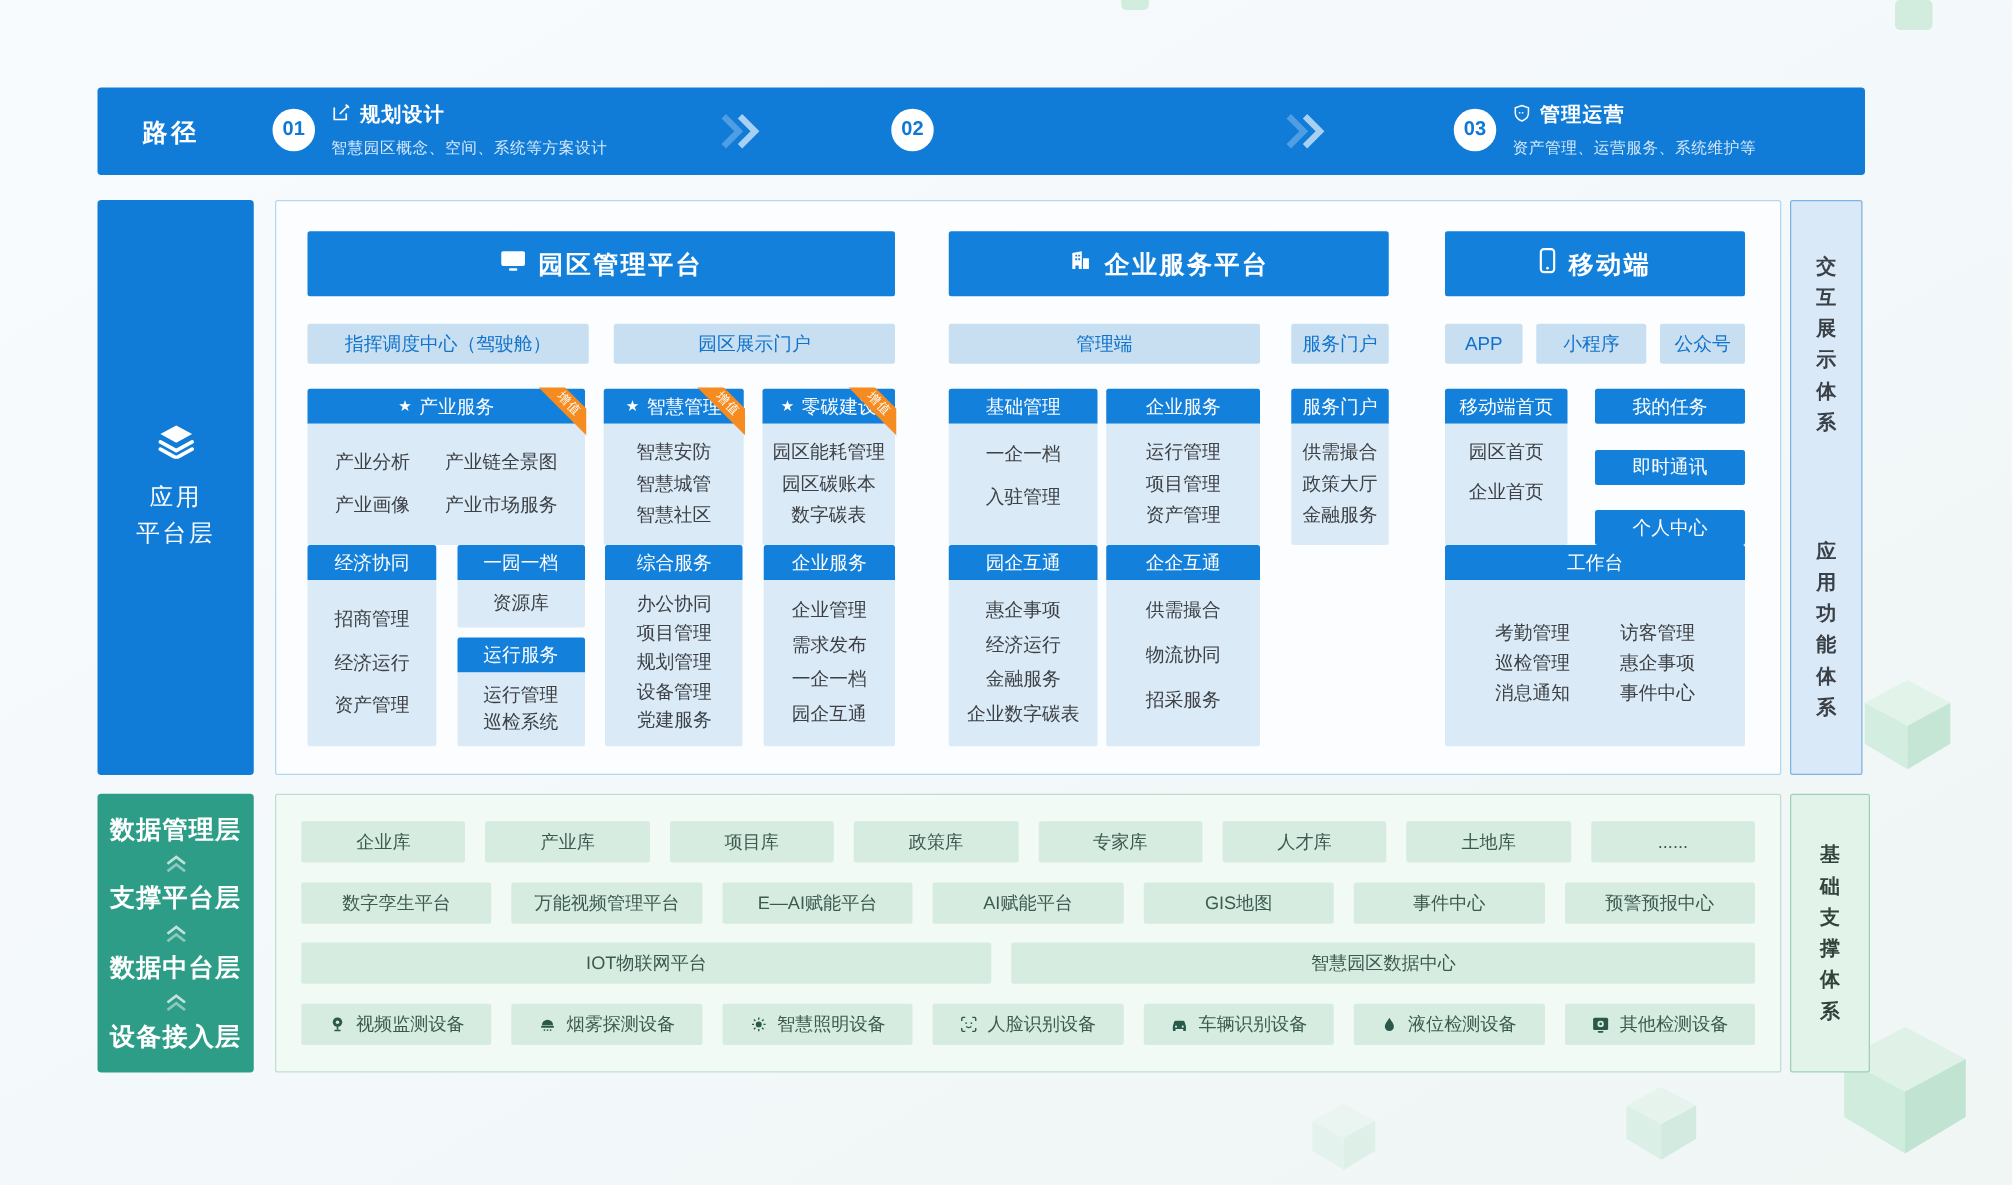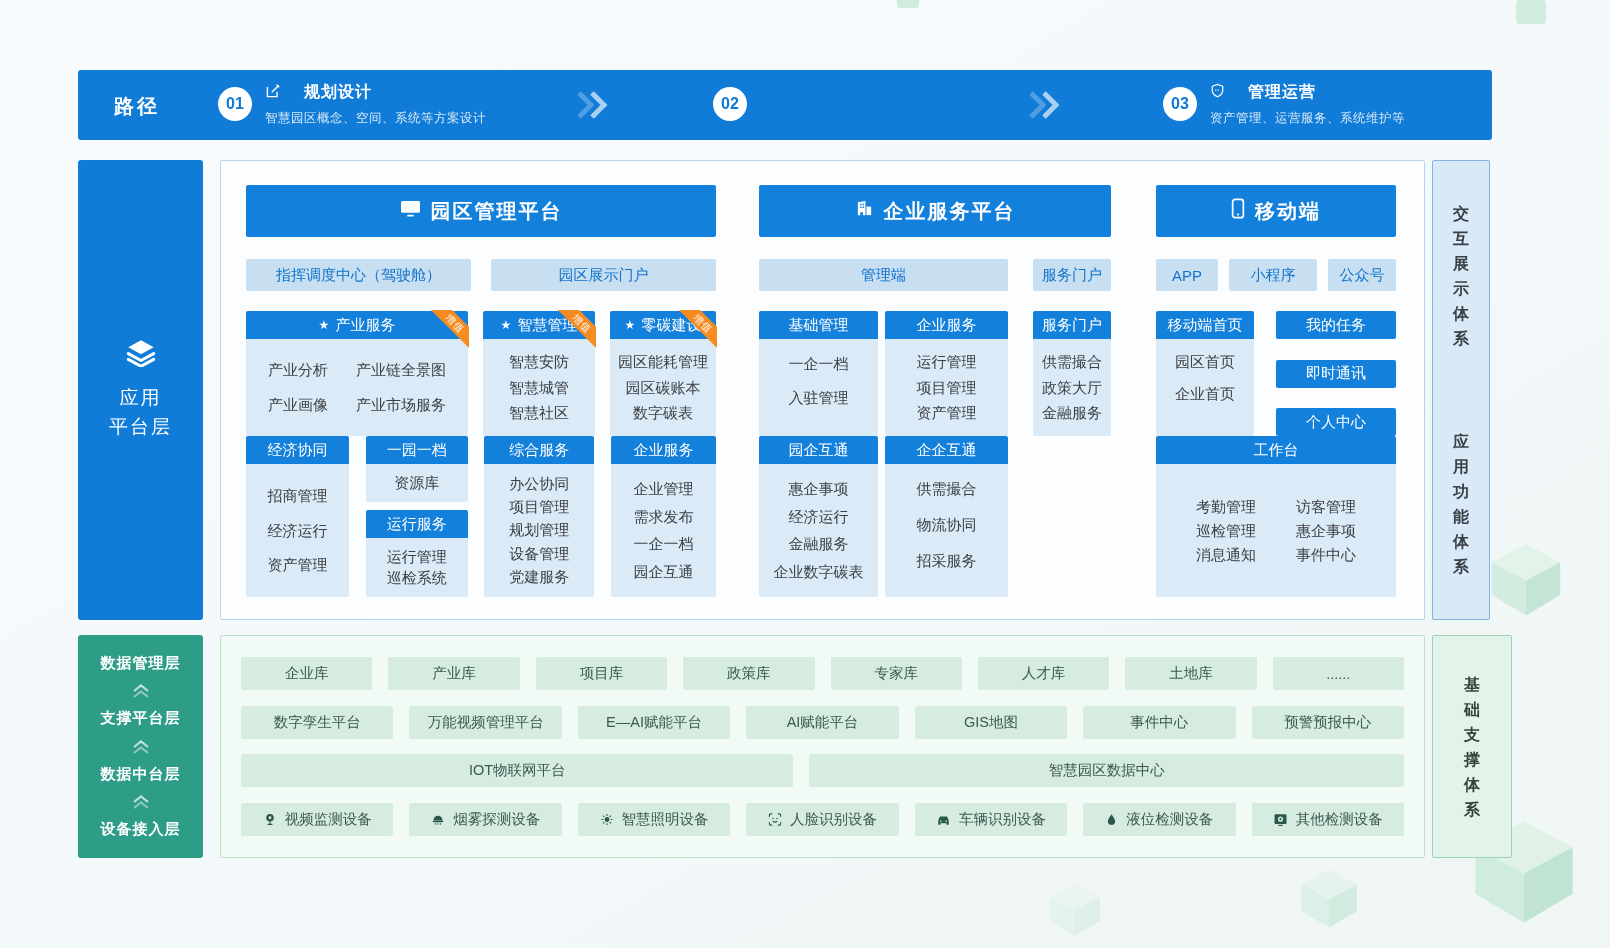--- a/index.html
+++ b/index.html
@@ -8,21 +8,21 @@
     font-family:"Liberation Sans","DejaVu Sans",sans-serif;}
   
   .cube{position:absolute;pointer-events:none}
   .sqdec{position:absolute;background:#c9ead7;pointer-events:none}
   
   .pathbar{position:absolute;left:78px;top:70px;width:1414px;height:70px;background:#117cd8;border-radius:3px;color:#fff}
   .path-label{position:absolute;left:36px;top:23px;font-size:20px;font-weight:700;letter-spacing:3px}
   .step{position:absolute;top:12px;display:flex;align-items:flex-start}
   .step-num{width:34px;height:34px;border-radius:50%;background:#fff;color:#0f78d4;font-weight:700;font-size:16px;display:flex;align-items:center;justify-content:center;margin-top:5px;flex:0 0 auto}
   .step-txt{margin-left:13px}
-  .step-title{display:flex;align-items:center;gap:23px;font-size:16px;font-weight:700;letter-spacing:1px}
+  .step-title{display:flex;align-items:center;gap:7px;font-size:16px;font-weight:700;letter-spacing:1px}
   .step-sub{margin-top:7px;font-size:12.5px;color:rgba(255,255,255,.83);letter-spacing:.5px;white-space:nowrap}
   .chev{position:absolute;top:20px}
   
   .app-sidebar{position:absolute;left:78px;top:160px;width:125px;height:460px;background:#117cd8;border-radius:3px;display:flex;flex-direction:column;align-items:center;justify-content:center;color:#fff}
   .app-sidebar .txt{font-size:19px;font-weight:400;letter-spacing:2px;line-height:29px;margin-top:12px;text-align:center}
   .app-panel{position:absolute;left:220px;top:160px;width:1205px;height:460px;background:#fbfdff;border:1px solid #b5d6ef;border-radius:2px;box-sizing:border-box}
   .pcol{position:absolute;top:24px;display:flex;flex-direction:column;height:412px}
   .pcol.park{left:25px;width:470px}
   .pcol.ent{left:538px;width:352px}
   .pcol.mob{left:935px;width:240px}
@@ -43,27 +43,27 @@
   .entbody{position:relative;flex:1;margin-top:22px}
   .ent-left{position:absolute;left:0;top:0;width:249px;height:100%;display:flex;flex-direction:column}
   .ent-right{position:absolute;right:0;top:0;width:78px;height:100%;display:flex;flex-direction:column}
   .qbtns{width:120px;display:flex;flex-direction:column;justify-content:space-between}
   .qbtn{height:28px;background:#1380dc;color:#fff;font-size:15px;display:flex;align-items:center;justify-content:center;border-radius:2px}
   .wbody{flex:1;background:#dbeaf7;display:grid;grid-template-columns:auto auto;column-gap:40px;row-gap:6px;justify-content:center;align-content:center;font-size:15px;color:#3d4145;border-radius:0 0 2px 2px}
   .app-right{position:absolute;left:1432px;top:160px;width:58px;height:460px;background:#d9e9f7;border:1px solid #7eb3e2;border-radius:2px;box-sizing:border-box;display:flex;flex-direction:column;align-items:center;justify-content:center;gap:78px}
   .vtext{width:17px;font-size:16px;font-weight:600;color:#3a4046;line-height:25px;word-break:break-all;text-align:center}
   
   .base-sidebar{position:absolute;left:78px;top:635px;width:125px;height:223px;background:#2e9d87;border-radius:3px;display:flex;flex-direction:column;align-items:center;justify-content:space-evenly;color:#fff;padding:8px 0;box-sizing:border-box}
-  .blayer{font-size:15px;font-weight:700;letter-spacing:1px}
+  .blayer{font-size:20px;font-weight:700;letter-spacing:1px}
   .base-panel{position:absolute;left:220px;top:635px;width:1205px;height:223px;background:#f2faf6;border:1px solid #bfdfcd;border-radius:2px;box-sizing:border-box;display:flex;flex-direction:column;justify-content:space-evenly;padding:6px 20px}
   .brow{display:flex;gap:16px}
   .bcell{flex:1;height:33px;background:#d6ece0;color:#3c5a50;font-size:14.5px;display:flex;align-items:center;justify-content:center;border-radius:2px;gap:8px;white-space:nowrap}
   .bcell .dicon{display:flex;align-items:center;color:#2a584a}
   .brow.mid .wide-l{flex:0 0 47.5%}
-  .base-right{position:absolute;left:1432px;top:635px;width:80px;height:223px;background:#e2f3ea;border:1px solid #9bd2b6;border-radius:2px;box-sizing:border-box;display:flex;align-items:center;justify-content:center}
+  .base-right{position:absolute;left:1432px;top:635px;width:64px;height:223px;background:#e2f3ea;border:1px solid #9bd2b6;border-radius:2px;box-sizing:border-box;display:flex;align-items:center;justify-content:center}
   .base-right .vtext{color:#33433c}
 </style>
 </head>
 <body>
 
 <div class="stage">
 
   <div class="sqdec" style="left:897px;top:0;width:22px;height:8px;border-radius:0 0 4px 4px;opacity:.85"></div>
   <div class="sqdec" style="left:1516px;top:0;width:30px;height:24px;border-radius:4px;opacity:.8"></div>
   <svg class="cube" style="left:1470px;top:816px;opacity:.8" width="108" height="110" viewBox="0 0 100 100">

